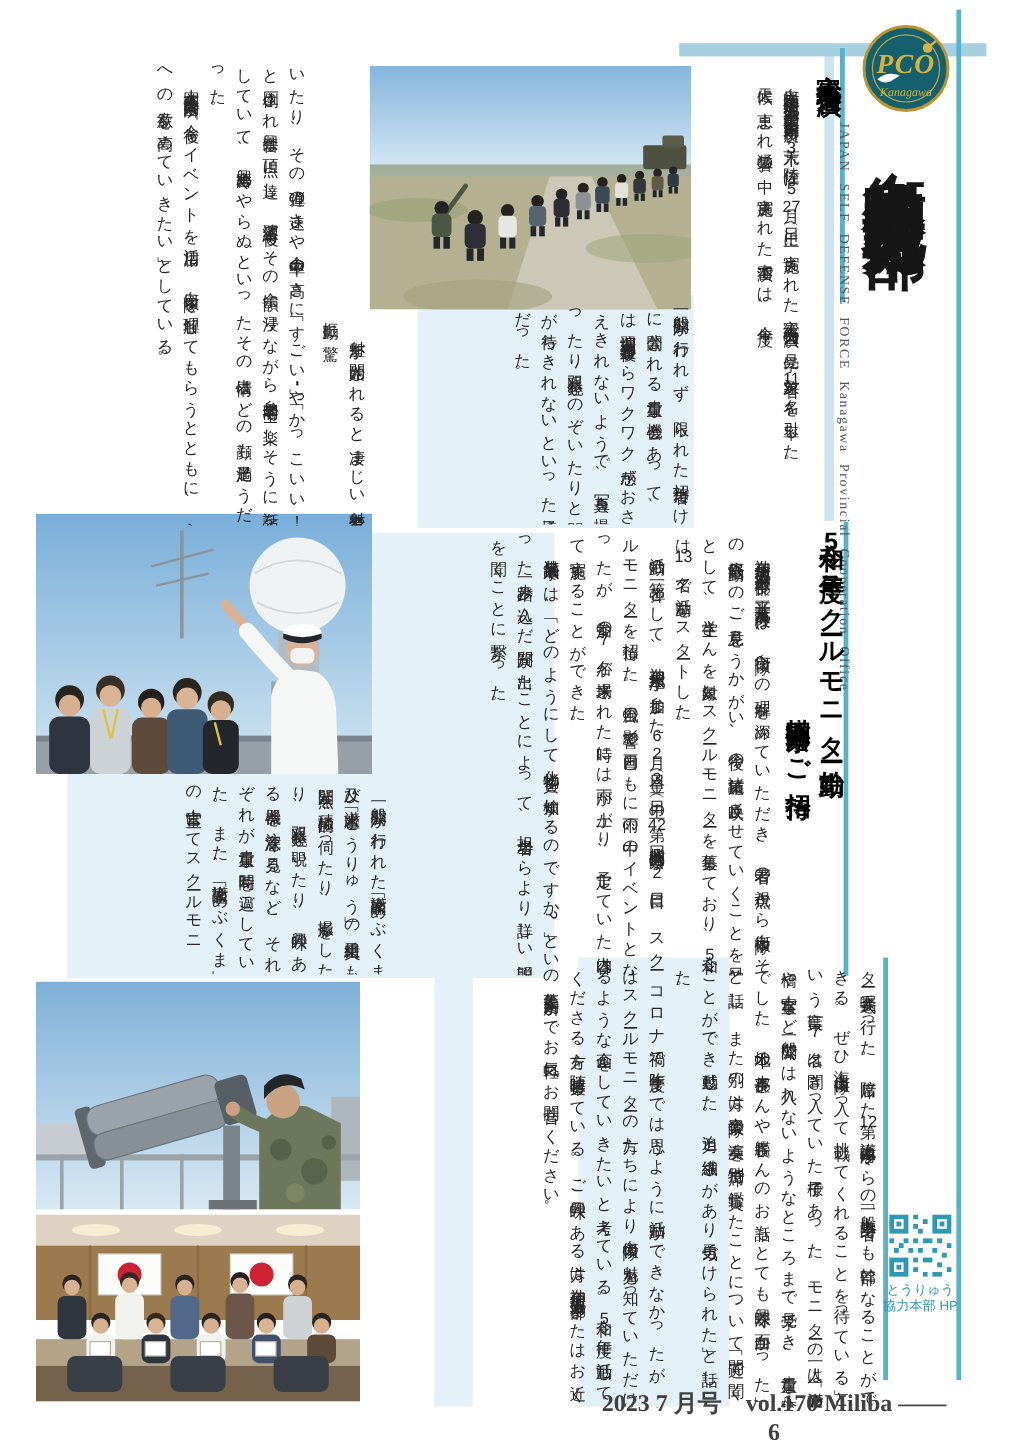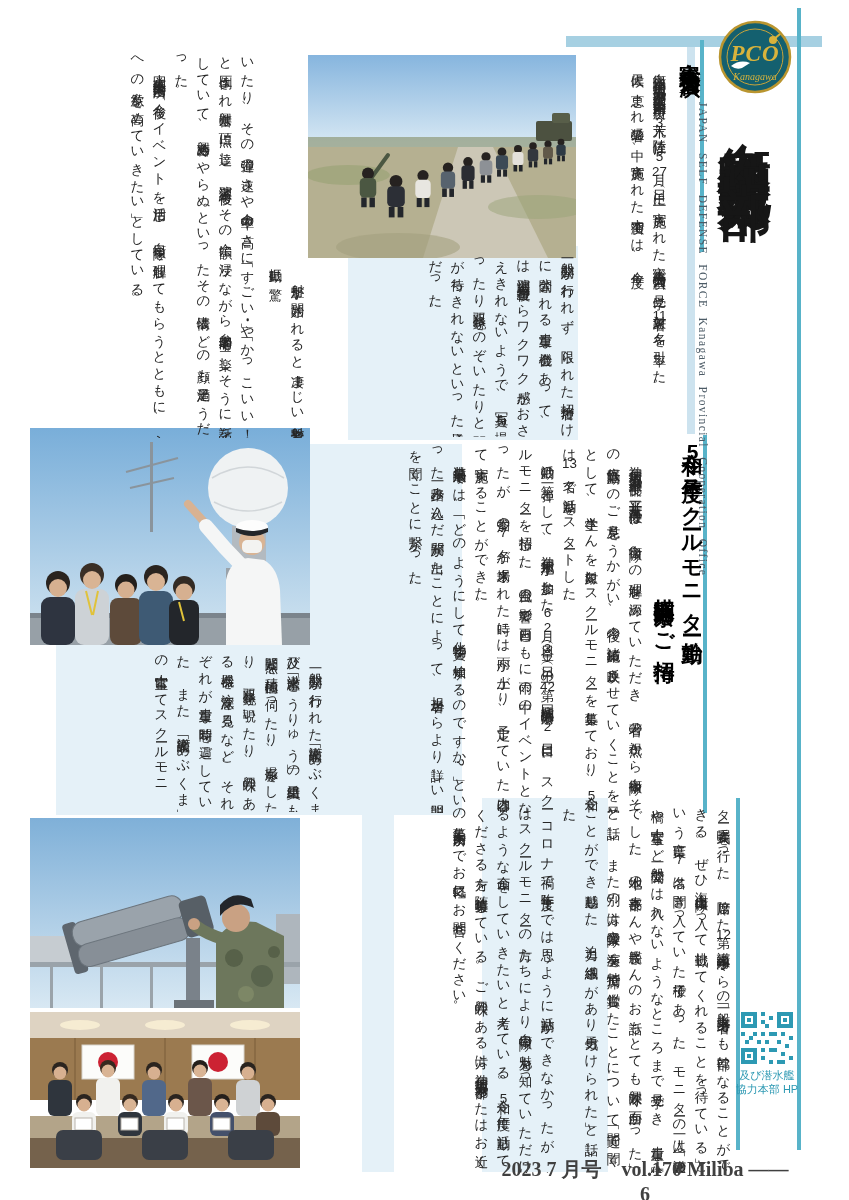--- a/index.html
+++ b/index.html
@@ -291,21 +291,21 @@
         <rect x="4" y="4" width="8" height="8"></rect>
         <rect x="40" y="4" width="8" height="8"></rect>
         <rect x="4" y="40" width="8" height="8"></rect>
       </g>
     <g fill="#2d99b3">
         <rect x="6" y="6" width="4" height="4"></rect>
         <rect x="42" y="6" width="4" height="4"></rect>
         <rect x="6" y="42" width="4" height="4"></rect>
       </g>
   </svg>
-  <div class="qr-caption" style="left:725px;top:1068px;width:84px">及び潜水艦
+  <div class="qr-caption" style="left:725px;top:1068px;width:84px">とうりゅう
 協力本部 HP</div>
 
   <div class="vtext headline" style="left:670px;top:46px;width:34px;height:212px">富士総合火力演習へ</div>
   <div class="vtext" style="left:576px;top:48px;width:94px;height:390px">　自衛隊神奈川地方協力本部上大岡募集案内所（所長　荒木<span class="tcy">3</span>陸佐）は<span class="tcy">5</span>月<span class="tcy">27</span>日（土）に実施された富士総合火力演習の見学に対象者<span class="tcy">11</span>名を引率した。<br>　天候に恵まれ猛暑の中、実施された本演習では、今年度</div>
   <div class="vtext" style="left:352px;top:251px;width:226px;height:186px">一般公開が行われず、限られた招待者だけに公開される貴重な機会とあって、参加者達は演習場到着直後からワクワク感がおさえきれないようで、写真を撮ったり双眼鏡をのぞいたりと開始が待ちきれないといった様子だった。</div>
   <div class="vtext" style="left:256px;top:258px;width:52px;height:180px">　射撃が開始されると凄まじい射撃音や振動に驚</div>
   <div class="vtext" style="left:60px;top:48px;width:198px;height:390px">いたり、その弾道の速さや命中率の高さに「すごい・・」や「かっこいい！」と圧倒され興奮は頂点に達し、演習終了後もその余韻に浸りながら参加者同士で楽しそうに話をしていて、興奮冷めやらぬといったその表情はどの顔も満足そうだった。<br>　上大岡募集案内所は「今後もイベントを活用し、自衛隊を理解してもらうとともに、入隊への意欲を高めていきたい」としている。</div>
 
   <div class="vtext headline" style="left:676px;top:437px;width:30px;height:376px">令和<span class="tcy">5</span>年度スクールモニター始動！</div>
   <div class="vtext headline" style="left:648px;top:582px;width:30px;height:230px">横浜開港祭にご招待</div>

